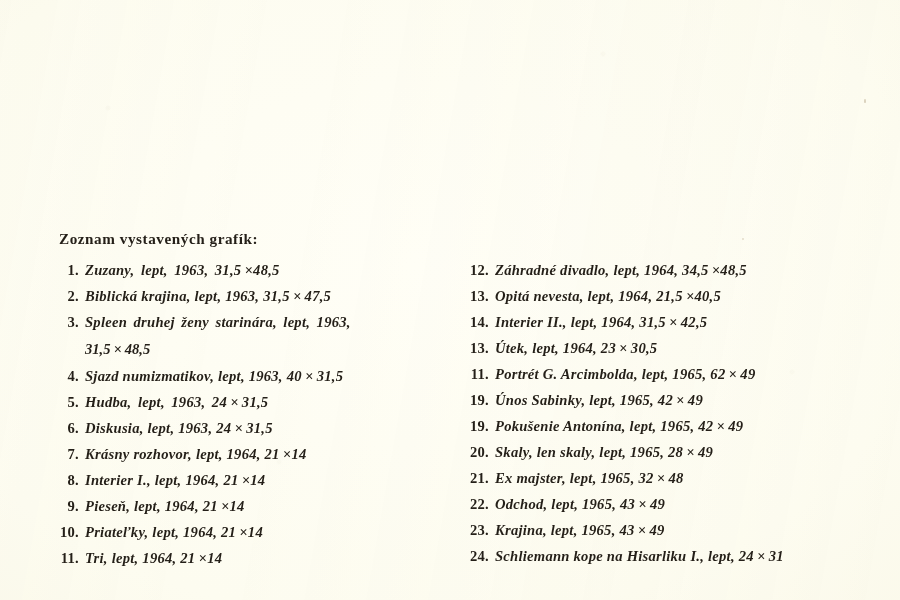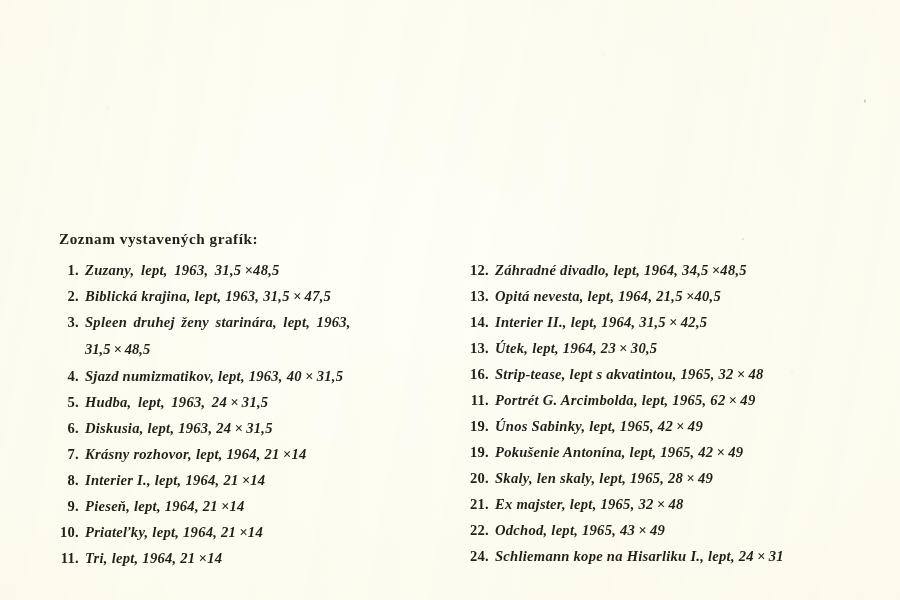--- a/index.html
+++ b/index.html
@@ -183,24 +183,20 @@
         </div>
         <div class="entry">
           <span class="num">14.</span>
           <span class="txt">Interier II., lept, 1964, 31,5 × 42,5</span>
         </div>
         <div class="entry">
           <span class="num">13.</span>
           <span class="txt">Útek, lept, 1964, 23 × 30,5</span>
         </div>
         <div class="entry">
-          <span class="num">16.</span>
-          <span class="txt">Strip-tease, lept s akvatintou, 1965, 32 × 48</span>
-        </div>
-        <div class="entry">
           <span class="num">11.</span>
           <span class="txt">Portrét  G.  Arcimbolda, lept, 1965, 62 × 49</span>
         </div>
         <div class="entry">
           <span class="num">19.</span>
           <span class="txt">Únos Sabinky, lept, 1965, 42 × 49</span>
         </div>
         <div class="entry">
           <span class="num">19.</span>
           <span class="txt">Pokušenie Antonína, lept, 1965, 42 × 49</span>
@@ -211,19 +207,23 @@
         </div>
         <div class="entry">
           <span class="num">21.</span>
           <span class="txt">Ex majster, lept, 1965, 32 × 48</span>
         </div>
         <div class="entry">
           <span class="num">22.</span>
           <span class="txt">Odchod,  lept,  1965,  43 × 49</span>
         </div>
         <div class="entry">
+          <span class="num">23.</span>
+          <span class="txt">Krajina, lept, 1965, 43 × 49</span>
+        </div>
+        <div class="entry">
           <span class="num">24.</span>
           <span class="txt">Schliemann kope na Hisarliku I., lept, 24 × 31</span>
         </div>
       </div>
 
   </div>
 </div>
 
 </body></html>

